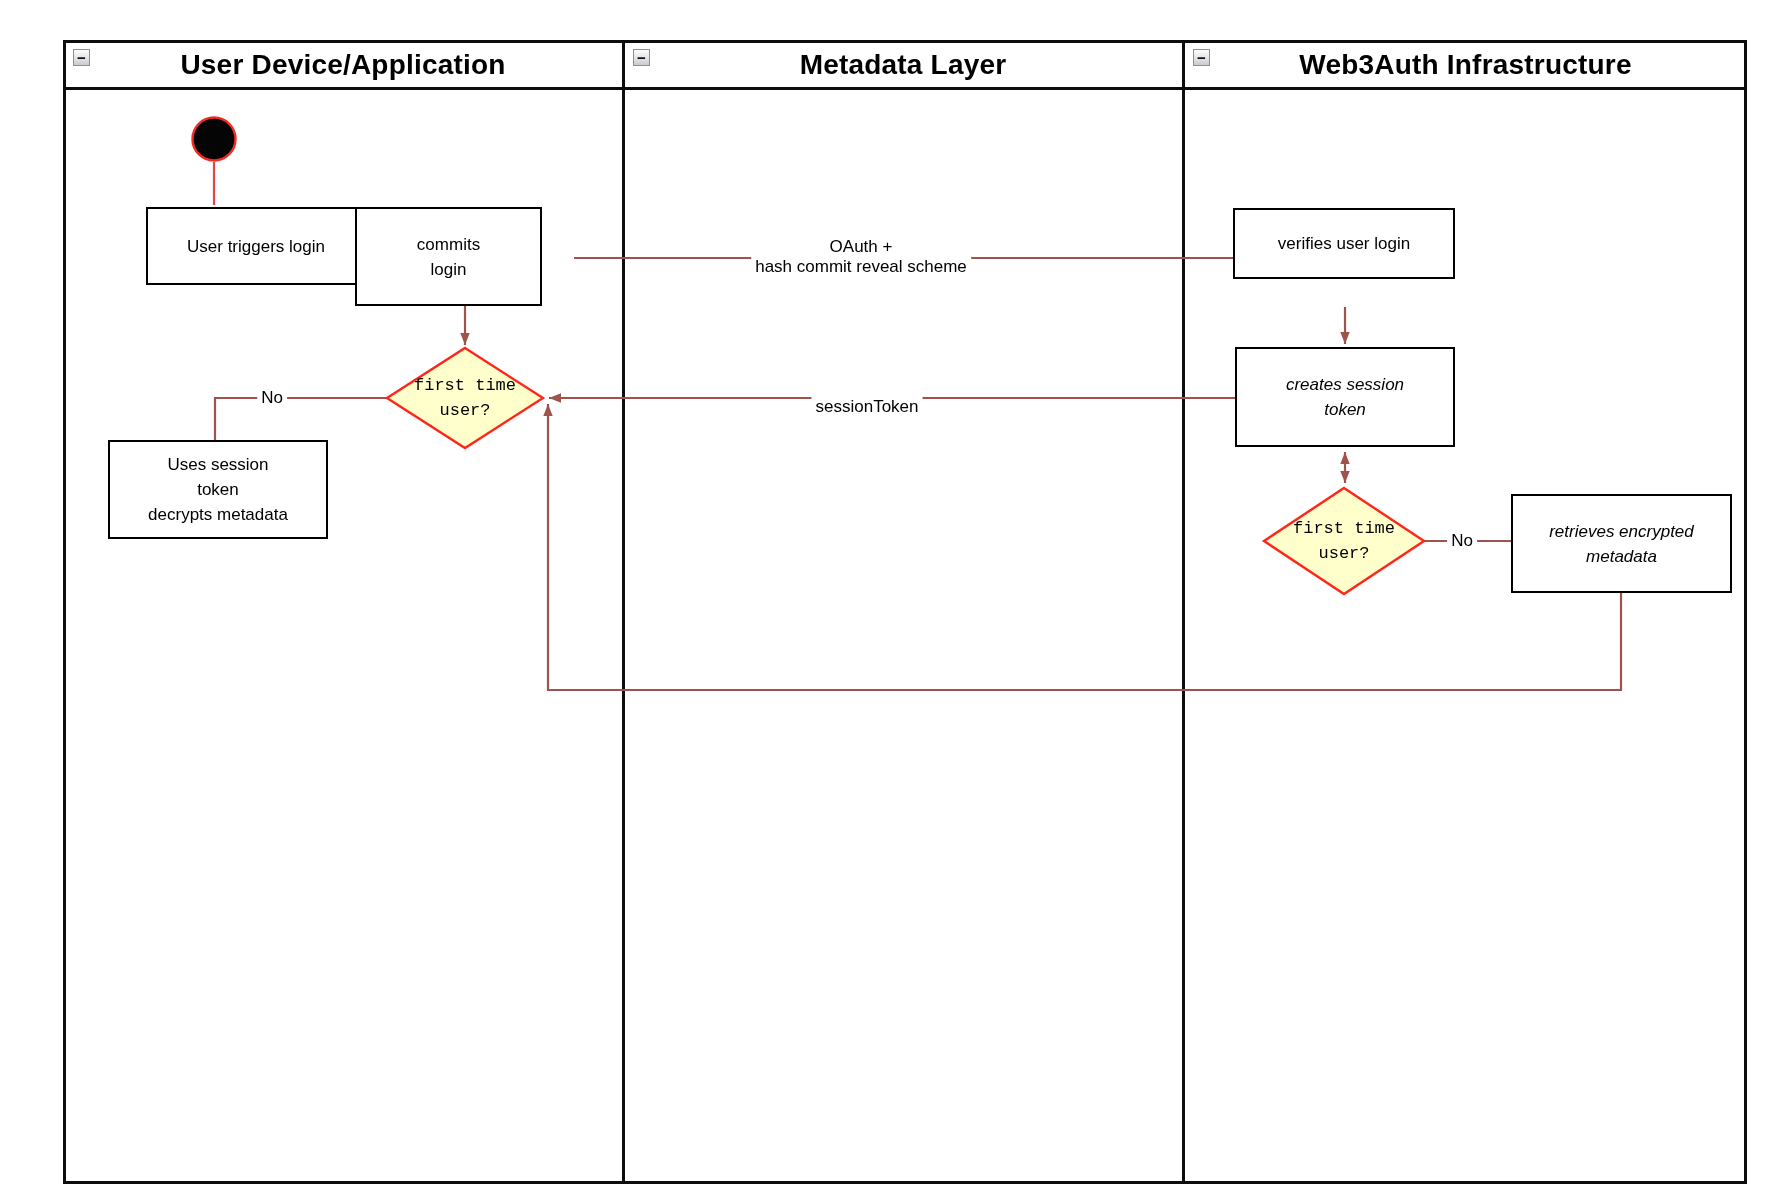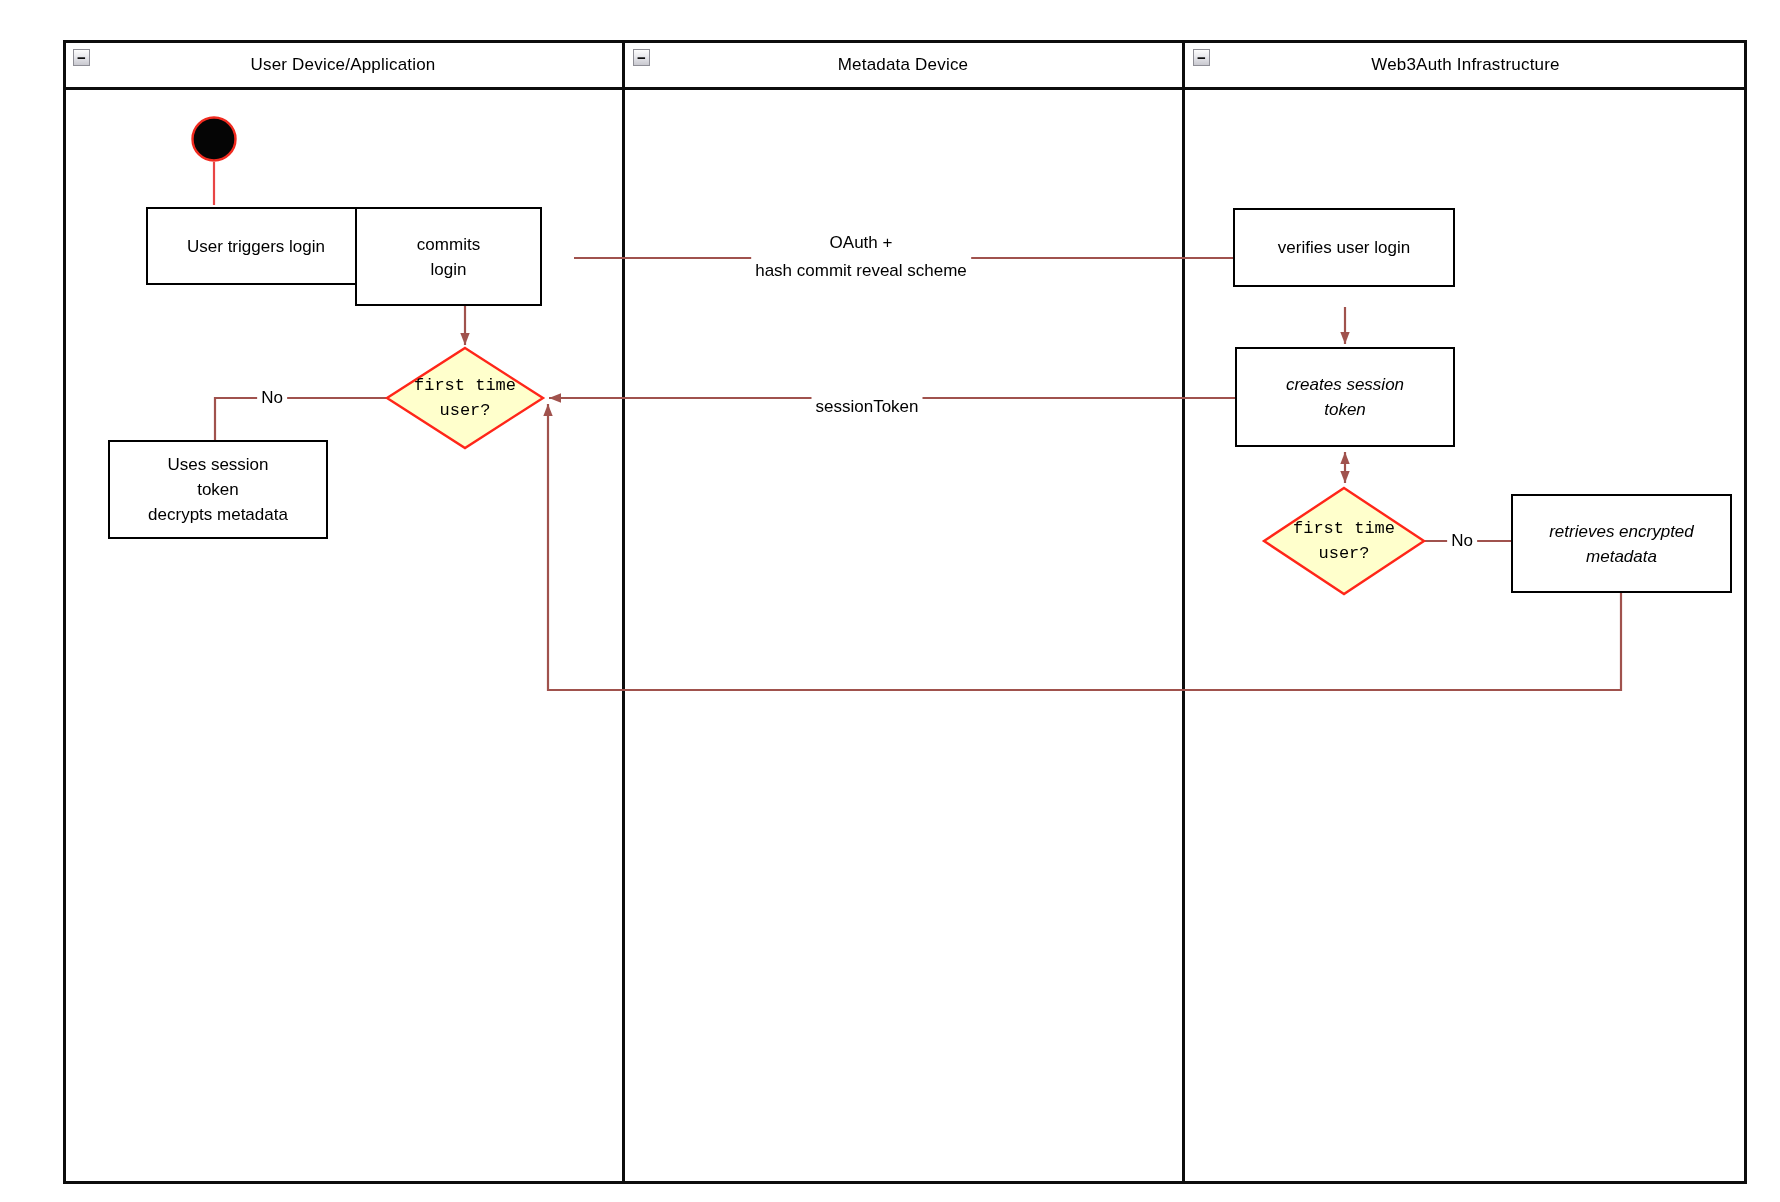--- a/index.html
+++ b/index.html
@@ -17,41 +17,41 @@
   }
   .pool-frame{
     position:absolute;left:63px;top:40px;width:1684px;height:1144px;
     border:3px solid var(--frame);box-sizing:border-box;background:transparent;
   }
   .lane-divider{position:absolute;top:43px;width:2.5px;height:1141px;background:var(--frame);}
   .header-sep{position:absolute;left:63px;top:87px;width:1684px;height:2.5px;background:var(--frame);}
   .lane-header{
     position:absolute;top:43px;height:44px;display:flex;align-items:center;justify-content:center;
   }
-  .lane-title{font-size:17px;font-weight:normal;letter-spacing:.2px;}
+  .lane-title{font-size:28px;font-weight:bold;letter-spacing:.2px;}
   .collapse-btn{
     position:absolute;left:9px;top:6px;width:17px;height:17px;box-sizing:border-box;
     border:1px solid #8e8e96;background:linear-gradient(180deg,#fdfdfd 0%,#e8e8ec 45%,#c9c9d0 100%);
     display:flex;align-items:center;justify-content:center;
     font-size:15px;font-weight:bold;line-height:1;color:#000;cursor:pointer;
   }
   .node{
     position:absolute;box-sizing:border-box;background:#ffffff;border:2.5px solid #000;
     display:flex;align-items:center;justify-content:center;text-align:center;
     font-size:17px;line-height:25px;
   }
   .node span{white-space:pre-line;}
   .diamond-label{
     position:absolute;width:130px;height:80px;display:flex;align-items:center;justify-content:center;
     text-align:center;font-size:17px;line-height:25px;transform:translate(-50%,-50%);
     white-space:pre-line;pointer-events:none;font-family:Liberation Mono, monospace;
   }
   .edge-label{
     position:absolute;transform:translate(-50%,-50%);background:#ffffff;
-    text-align:center;font-size:17px;line-height:28px;white-space:pre-line;padding:1px 4px;
+    text-align:center;font-size:17px;line-height:20px;white-space:pre-line;padding:1px 4px;
   }
   svg.wires{position:absolute;left:0;top:0;pointer-events:none;}
   svg.wires *{pointer-events:auto;}
   .edge{stroke:var(--connector);stroke-width:2.2;fill:none;}
   .start-line{stroke:var(--start-line);stroke-width:2.2;fill:none;}
   .decision{fill:var(--decision-fill);stroke:var(--decision-stroke);stroke-width:2.4;}
   .start-node{fill:#050505;stroke:var(--start-stroke);stroke-width:2.4;}
   #arrowhead path{fill:var(--connector);stroke:none;}
 </style>
 </head>
@@ -63,21 +63,21 @@
   <div class="lane-divider" style="left:622px;"></div>
   <div class="lane-divider" style="left:1182px;"></div>
   <div class="header-sep"></div>
 
   <div class="lane-header" style="left:64px;width:558px;">
     <span class="collapse-btn">−</span>
     <span class="lane-title">User Device/Application</span>
   </div>
   <div class="lane-header" style="left:624px;width:558px;">
     <span class="collapse-btn">−</span>
-    <span class="lane-title">Metadata Device</span>
+    <span class="lane-title">Metadata Layer</span>
   </div>
   <div class="lane-header" style="left:1184px;width:563px;">
     <span class="collapse-btn">−</span>
     <span class="lane-title">Web3Auth Infrastructure</span>
   </div>
 
   <svg class="wires" width="1780" height="1202" viewBox="0 0 1780 1202">
     <defs>
       <marker id="arrowhead" viewBox="0 0 14 11" refX="13" refY="5.5" markerWidth="14" markerHeight="11" markerUnits="userSpaceOnUse" orient="auto-start-reverse">
         <path d="M1,0.8 L13,5.5 L1,10.2 Z"></path>
@@ -115,21 +115,21 @@
   </div>
   <div class="node" style="left:355px;top:207px;width:187px;height:99px;">
     <span>commits
 login</span>
   </div>
   <div class="node" style="left:108px;top:440px;width:220px;height:99px;">
     <span>Uses session
 token
 decrypts metadata</span>
   </div>
-  <div class="node" style="left:1233px;top:208px;width:222px;height:79px;">
+  <div class="node" style="left:1233px;top:208px;width:222px;height:71px;">
     <span>verifies user login</span>
   </div>
   <div class="node" style="left:1235px;top:347px;width:220px;height:100px;font-style:italic;">
     <span>creates session
 token</span>
   </div>
   <div class="node" style="left:1511px;top:494px;width:221px;height:99px;font-style:italic;">
     <span>retrieves encrypted
 metadata</span>
   </div>

